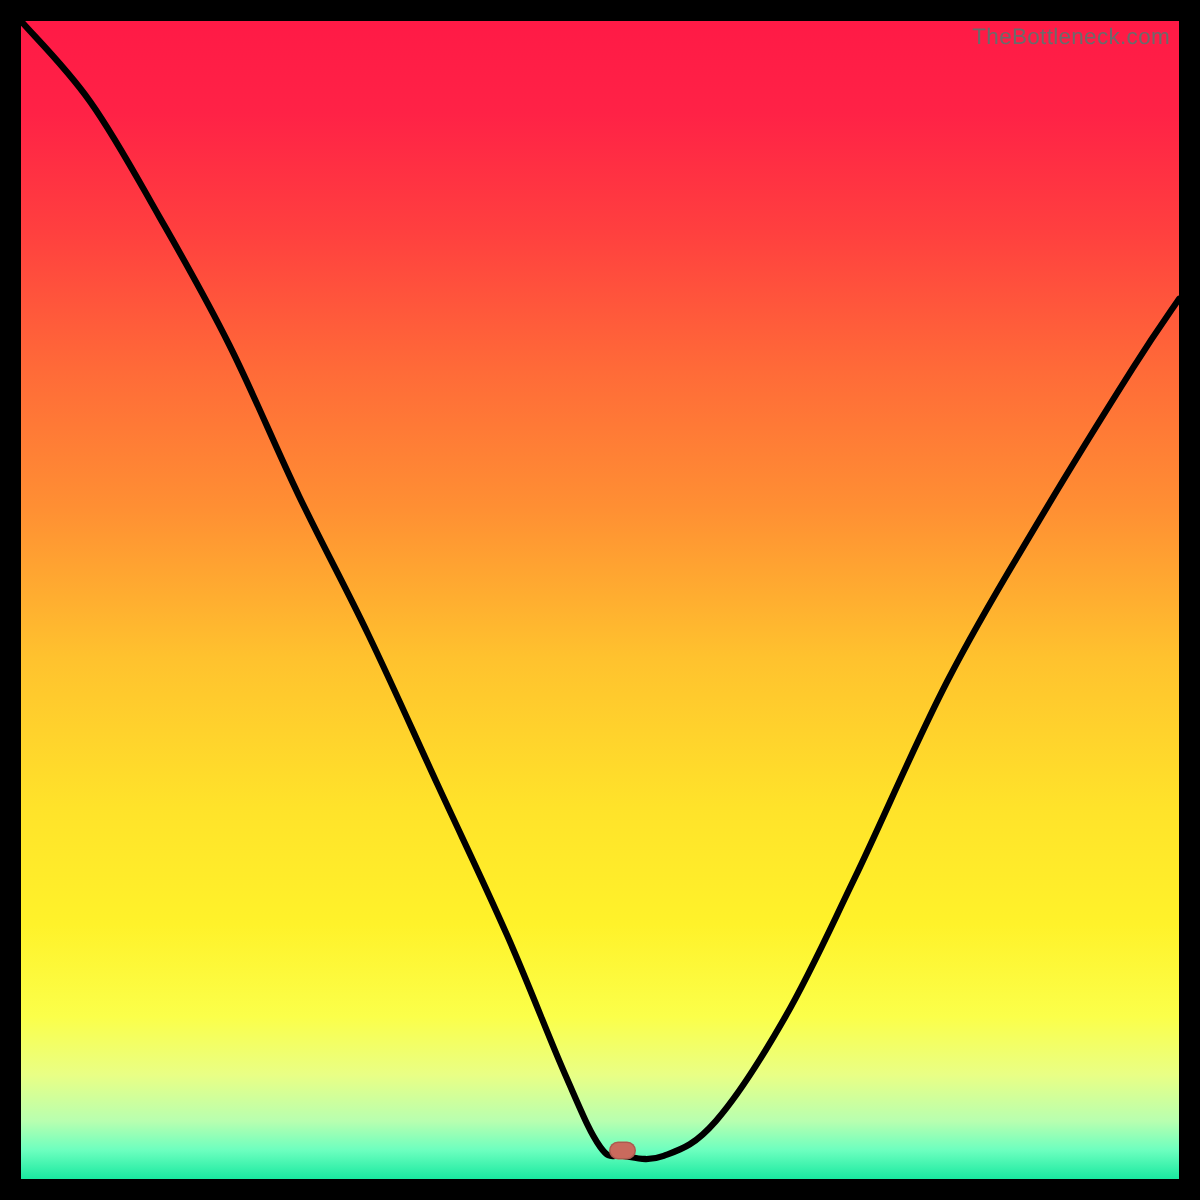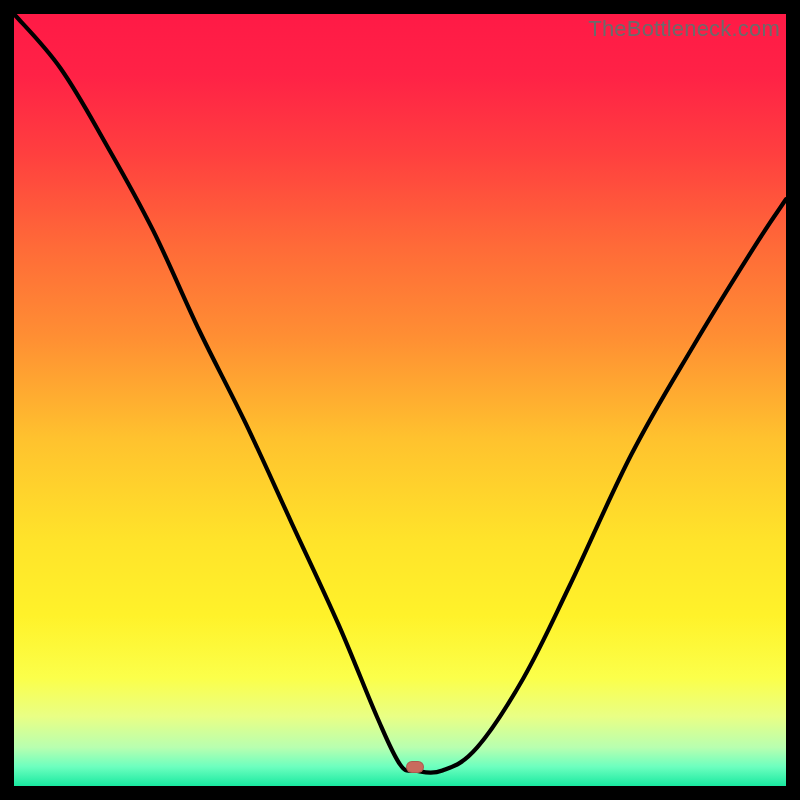--- a/index.html
+++ b/index.html
@@ -24,21 +24,21 @@
     left: 0;
     top: 0;
     width: 100%;
     height: 100%;
   }
   .watermark {
     position: absolute;
     top: 2px;
     right: 6px;
     color: #6b6b6b;
-    font-size: 22px;
+    font-size: 15px;
     font-weight: 500;
     letter-spacing: 0.2px;
   }
   svg.curve {
     position: absolute;
     left: 0;
     top: 0;
     width: 772px;
     height: 772px;
     pointer-events: none;

